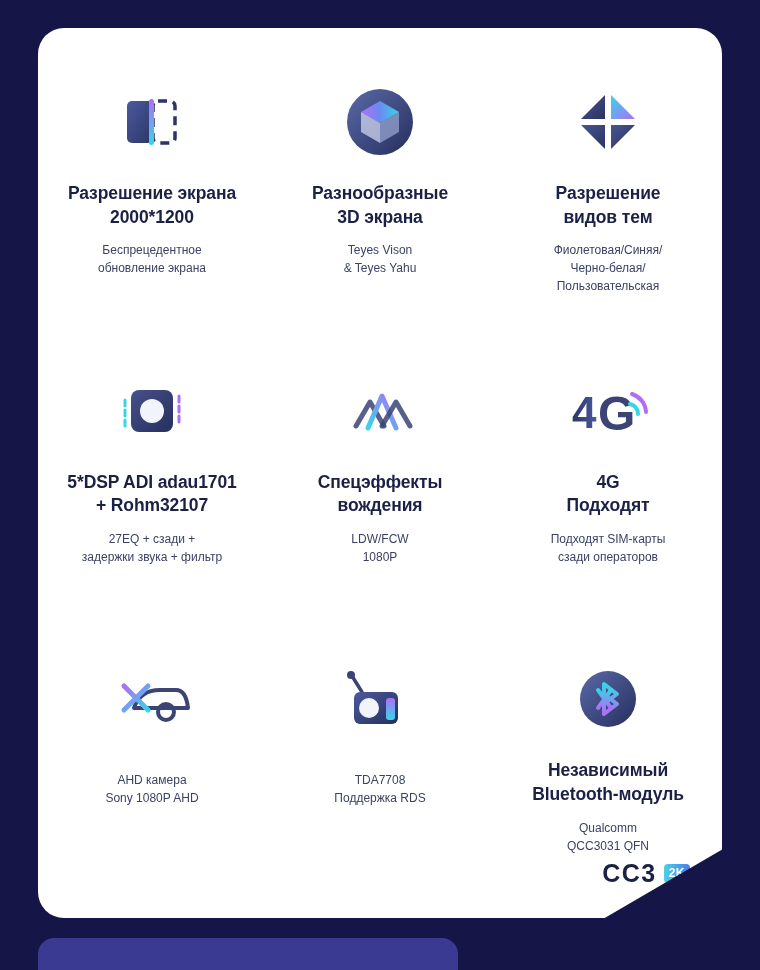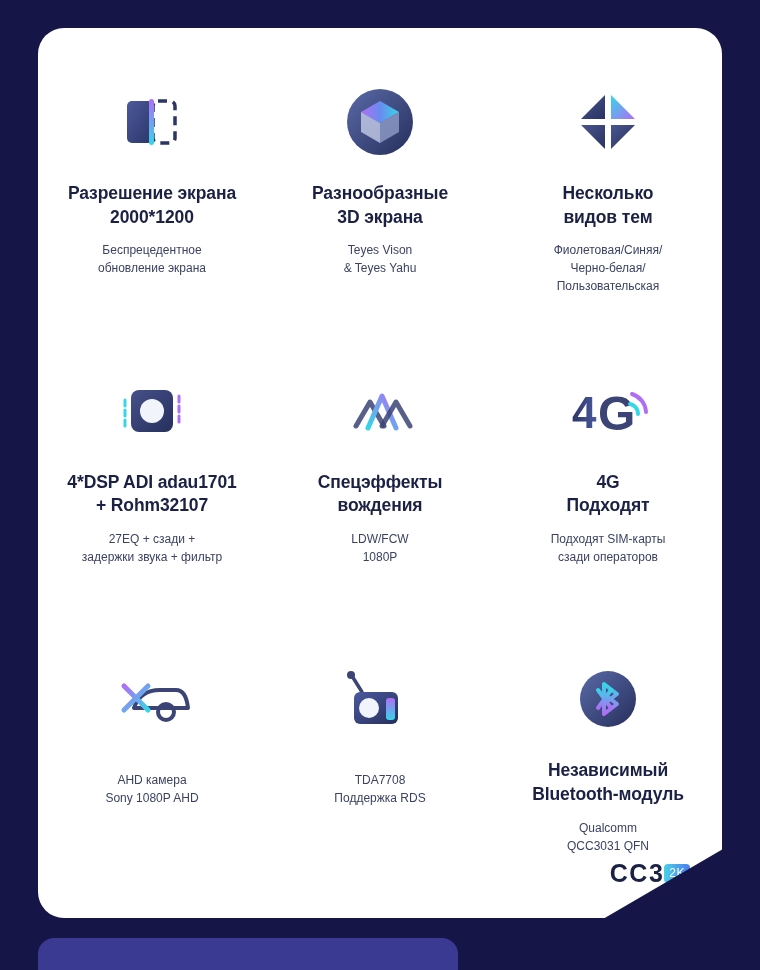--- a/index.html
+++ b/index.html
@@ -83,32 +83,33 @@
     line-height: 1.5;
     white-space: pre-line;
     font-weight: 400;
   }
   .brand {
     position: absolute;
     right: 32px;
     bottom: 30px;
     display: flex;
     align-items: center;
+    gap: 7px;
   }
   .brand-text {
     font-size: 25px;
     font-weight: bold;
     color: #1b2045;
     letter-spacing: 1.5px;
   }
   .brand-badge {
     background: linear-gradient(90deg, #4ad0e8, #4a7cf0);
     color: #fff;
     font-size: 12px;
-    font-weight: normal;
+    font-weight: bold;
     border-radius: 4px;
     padding: 2px 5px 3px 5px;
     letter-spacing: 0.5px;
   }
   .bottom-strip {
     position: absolute;
     left: 38px;
     bottom: 0;
     width: 420px;
     height: 32px;
@@ -187,21 +188,21 @@
                 <stop offset="0" stop-color="#35d6e8"></stop>
                   <stop offset="1" stop-color="#b06ef5"></stop>
               </linearGradient>
             </defs>
             <path d="M36 12 L36 36 L12 36 Z" fill="url(#g3a)"></path>
             <path d="M42 12 L42 36 L66 36 Z" fill="url(#g3b)"></path>
             <path d="M36 42 L36 66 L12 42 Z" fill="url(#g3a)"></path>
             <path d="M42 42 L42 66 L66 42 Z" fill="url(#g3a)"></path>
           </svg>
         </div>
-        <div class="title">Несколько
+        <div class="title">Разрешение
 видов тем</div>
         <div class="sub">Фиолетовая/Синяя/
 Черно-белая/
 Пользовательская</div>
       </div>
 
       <div class="cell">
         <div class="icon-wrap">
           <svg width="78" height="78" viewBox="0 0 78 78">
             <defs>
@@ -217,21 +218,21 @@
               <line x1="12" y1="38" x2="12" y2="44"></line>
               <line x1="12" y1="48" x2="12" y2="54"></line>
             </g>
             <g stroke="#b06ef5" stroke-width="3" stroke-linecap="round">
               <line x1="66" y1="24" x2="66" y2="30"></line>
               <line x1="66" y1="34" x2="66" y2="40"></line>
               <line x1="66" y1="44" x2="66" y2="50"></line>
             </g>
           </svg>
         </div>
-        <div class="title">4*DSP ADI adau1701
+        <div class="title">5*DSP ADI adau1701
 + Rohm32107</div>
         <div class="sub">27EQ + сзади +
 задержки звука + фильтр</div>
       </div>
 
       <div class="cell">
         <div class="icon-wrap">
           <svg width="88" height="78" viewBox="0 0 88 78">
             <defs>
               <linearGradient id="g5" x1="0" y1="1" x2="1" y2="0">

